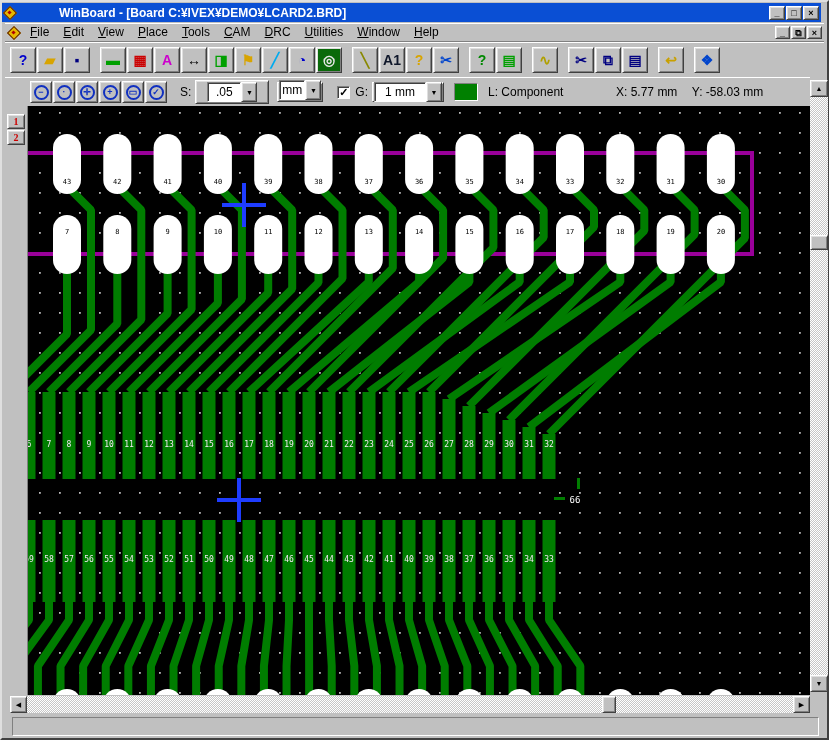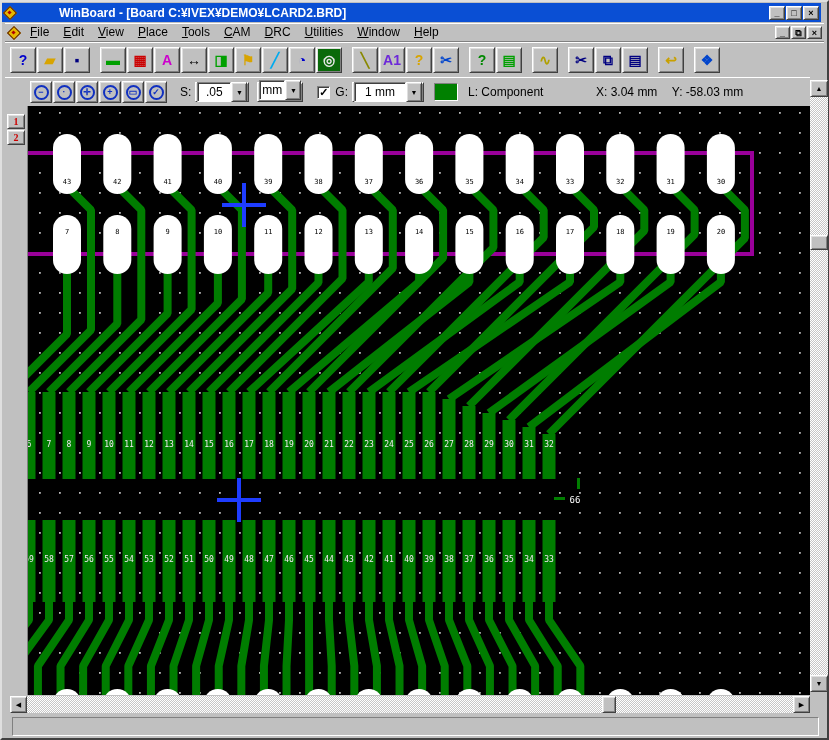--- a/index.html
+++ b/index.html
@@ -164,21 +164,21 @@
       <span class="tbtn raised">
         <span style="color: rgb(0, 0, 204);">◔</span>
       </span>
       <span class="tbtn raised" style="background: rgb(10, 106, 10);">
         <span style="color: rgb(232, 232, 232);">◎</span>
       </span>
       <span class="tbtn raised gap">
         <span style="color: rgb(136, 136, 0);">╲</span>
       </span>
       <span class="tbtn raised">
-        <span style="color: #6d28d9;">A1</span>
+        <span style="color: #0f172a;">A1</span>
       </span>
       <span class="tbtn raised">
         <span style="color: rgb(216, 164, 0);">?</span>
       </span>
       <span class="tbtn raised">
         <span style="color: rgb(0, 68, 204);">✂</span>
       </span>
       <span class="tbtn raised gap">
         <span style="color: rgb(0, 136, 0);">?</span>
       </span>
@@ -221,38 +221,38 @@
           <span class="circ">+</span>
         </span>
         <span class="zbtn raised">
           <span class="circ">▭</span>
         </span>
         <span class="zbtn raised">
           <span class="circ">✓</span>
         </span>
       </span>
     <span class="lbl">S:</span>
-    <span class="combo raised" style="padding:1px;">
+    <span class="combo raised" style="padding:11px;">
       <span class="val" style="width:34px;">.05</span>
       <span class="drop raised">▼</span>
     </span>
     <span class="combo raised" style="padding:1px; margin-left:8px;align-items:flex-end;">
       <span class="val" style="width:26px;">mm</span>
       <span class="drop raised">▼</span>
     </span>
     <span class="checkbox">✓</span>
     <span class="lbl" style="margin-left:5px;">G:</span>
     <span class="combo raised" style="padding:1px;">
       <span class="val" style="width:52px;text-align:center;">1 mm</span>
       <span class="drop raised">▼</span>
     </span>
     <span id="layerswatch" style="background: rgb(0, 128, 0);"></span>
     <span id="layername">L: Component</span>
     <span id="coords">
-      <span>X: 3.04 mm</span>
+      <span>X: 5.77 mm</span>
       <span style="display:inline-block;width:8px;"></span>
       <span>Y: -58.03 mm</span>
     </span>
   </div>
 
   <div id="leftstrip">
       <div class="layerbtn raised" style="top: 8px;">1</div>
       <div class="layerbtn raised" style="top: 24px;">2</div>
     </div>
 

